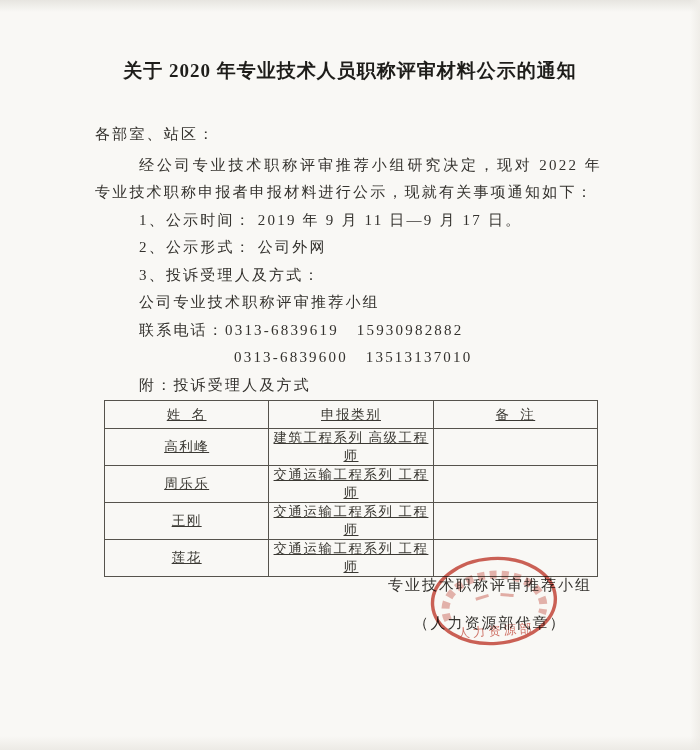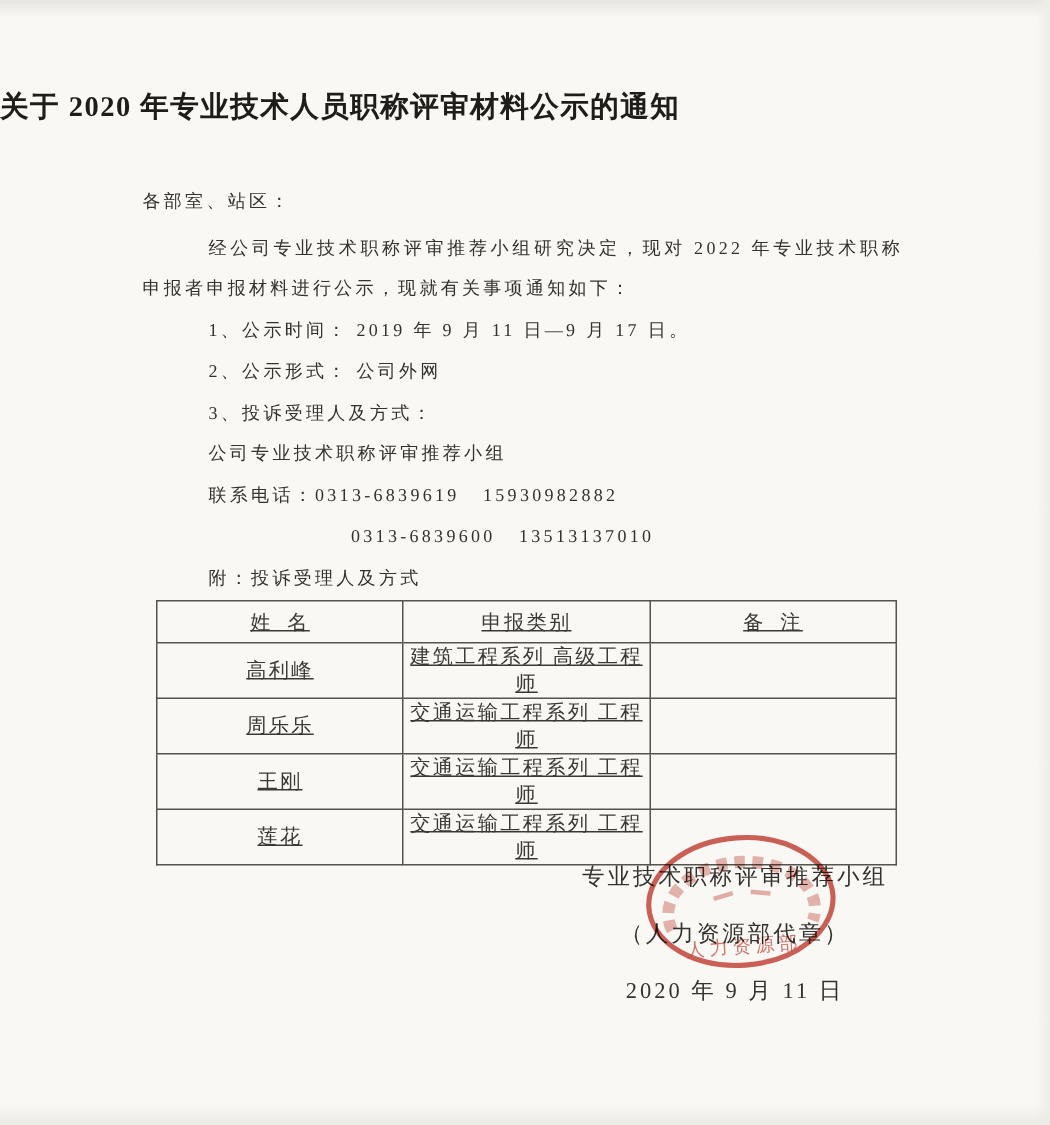--- a/index.html
+++ b/index.html
@@ -24,27 +24,28 @@
     position: absolute; left: 0; bottom: 0; right: 0; height: 14px;
     background: linear-gradient(rgba(233,231,226,0), #eceae5);
   }
   .scan-right {
     position: absolute; top: 0; bottom: 0; right: 0; width: 10px;
     background: linear-gradient(to left, #efede8, rgba(239,237,232,0));
   }
   .title {
     position: absolute; left: 0; top: 58px; width: 100%;
     margin: 0;
+    text-align: center;
     font-size: 19px; font-weight: bold;
     letter-spacing: 1px;
     color: #1e1d1a;
   }
   .doc-body {
     position: absolute; left: 95px; top: 121px; width: 507px;
-    font-size: 12px; line-height: 27.5px;
+    font-size: 15px; line-height: 27.5px;
     letter-spacing: 2.2px;
   }
   .doc-body p { margin: 0; white-space: pre-wrap; }
   .intro { text-align: justify; text-indent: 44px; margin-top: 3px !important; }
   .indent { text-indent: 44px; }
   .phone2 { padding-left: 139px; }
   .roster-table {
     position: absolute; left: 104px; top: 400px; width: 494px;
     border-collapse: collapse;
     font-size: 13.5px;
@@ -129,21 +130,20 @@
         <td>莲花</td>
         <td>交通运输工程系列 工程师</td>
         <td></td>
       </tr>
     </tbody>
   </table>
 
   <div class="signature">
     <p>专业技术职称评审推荐小组</p>
     <p>（人力资源部代章）</p>
-    <p>2020 年 9 月 11 日</p>
   </div>
 
   <svg class="stamp" viewBox="0 0 136 96" xmlns="http://www.w3.org/2000/svg" aria-hidden="true">
     <g transform="rotate(-4 68 48)">
       <ellipse cx="68" cy="47" rx="61.5" ry="42.5" fill="none" stroke="#c23a2b" stroke-width="3.4" opacity="0.9"></ellipse>
       <path d="M 21 63 A 49 33 0 1 1 115 63" fill="none" stroke="#c23a2b" stroke-width="8" stroke-dasharray="7 5" opacity="0.42"></path>
       <path d="M 50 44 l 13 -3 M 75 41 l 13 2" fill="none" stroke="#c23a2b" stroke-width="3" opacity="0.45"></path>
       <text x="68" y="81" text-anchor="middle" font-size="12.5" letter-spacing="3" fill="#c23a2b" opacity="0.78">人力资源部</text>
     </g>
   </svg>

